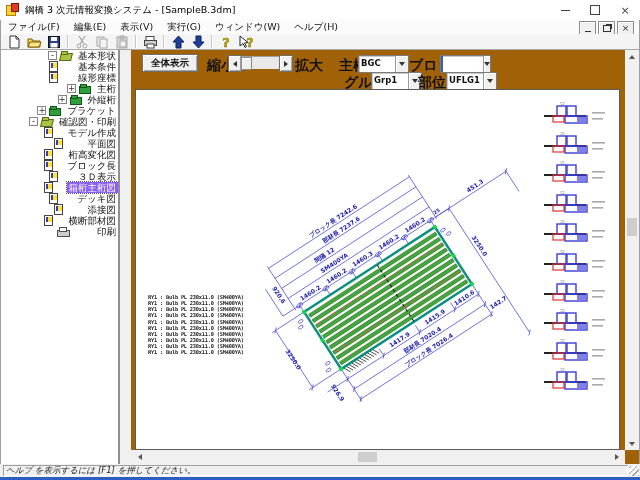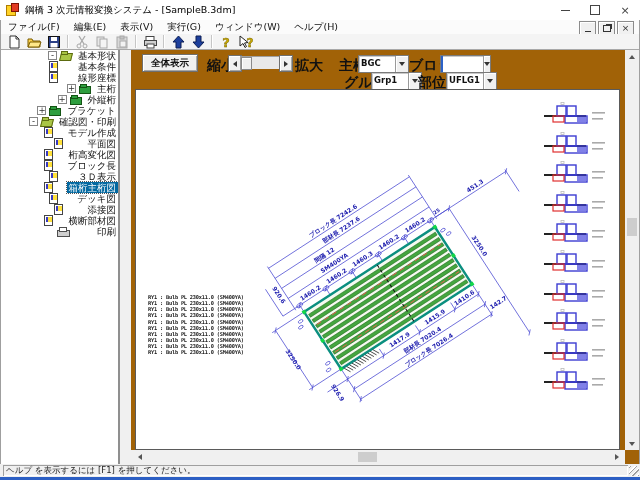--- a/index.html
+++ b/index.html
@@ -41,21 +41,21 @@
   .ticon{position:relative;width:13px;height:11px;flex:0 0 13px;margin-right:3px;}
   .ticon.folder::before{content:"";position:absolute;left:0;top:3px;width:10px;height:6px;background:#2e9e3e;border:1px solid #145514;}
   .ticon.folder::after{content:"";position:absolute;left:1px;top:1px;width:5px;height:2px;background:#2e9e3e;border:1px solid #145514;}
   .ticon.folder-open::before{content:"";position:absolute;left:0;top:3px;width:10px;height:6px;background:#a9c545;border:1px solid #5c6b10;transform:skewX(-14deg);}
   .ticon.folder-open::after{content:"";position:absolute;left:1px;top:1px;width:5px;height:2px;background:#a9c545;border:1px solid #5c6b10;}
   .ticon.doc::before{content:"";position:absolute;left:2px;top:0;width:7px;height:9px;background:#fff;border:1px solid #444;}
   .ticon.doc::after{content:"";position:absolute;left:4px;top:2px;width:4px;height:5px;background:#ffe13a;border-left:2px solid #3939c2;}
   .ticon.printer::before{content:"";position:absolute;left:0;top:4px;width:11px;height:5px;background:#cfcfcf;border:1px solid #4e4e4e;}
   .ticon.printer::after{content:"";position:absolute;left:2px;top:1px;width:6px;height:3px;background:#fff;border:1px solid #4e4e4e;}
   .tlabel{padding:0 2px;line-height:11px;}
-  .tlabel.selected{background:#0369a1;color:#fff;outline:1px dotted #555;}
+  .tlabel.selected{background:#8b5cf6;color:#fff;outline:1px dotted #555;}
   
   .docarea{position:absolute;left:131px;top:50px;width:508px;height:414px;background:#a16207;font-weight:bold;}
   .btn3d{background:#f0f0f0;border:1px solid #6f6f6f;box-shadow:inset 1px 1px 0 #fff,inset -1px -1px 0 #a7a7a7;display:flex;align-items:center;justify-content:center;}
   .ctl-label{position:absolute;font-size:14px;}
   .combo{position:absolute;width:49px;height:16px;background:#fff;border:1px solid #7a7a7a;box-shadow:inset 1px 1px 0 #c9c9c9;display:flex;}
   .combo .val{flex:1;font-size:8.5px;line-height:14px;padding-left:2px;overflow:hidden;}
   .combo .val.hl{background:#2c62c8;color:#fff;}
   .combo .drop{width:12px;background:#f0f0f0;border-left:1px solid #9a9a9a;box-shadow:inset 1px 1px 0 #fff;display:flex;align-items:center;justify-content:center;}
   .tri-d{width:0;height:0;border-left:3px solid transparent;border-right:3px solid transparent;border-top:4px solid #333;}
   .tri-l{width:0;height:0;border-top:3px solid transparent;border-bottom:3px solid transparent;border-right:4px solid #333;}
@@ -74,21 +74,21 @@
   .vscroll{position:absolute;left:494px;top:0px;width:14px;height:400px;background:#f0f0f0;}
   .vscroll .up{position:absolute;left:0;top:0;width:14px;height:13px;display:flex;align-items:center;justify-content:center;}
   .vscroll .dn{position:absolute;left:0;bottom:0;width:14px;height:13px;display:flex;align-items:center;justify-content:center;}
   .vthumb{position:absolute;left:2px;top:168px;width:10px;height:18px;background:#cdcdcd;}
   .hscroll{position:absolute;left:0;top:400px;width:494px;height:14px;background:#f0f0f0;}
   .hscroll .lf{position:absolute;left:2px;top:0;width:13px;height:14px;display:flex;align-items:center;justify-content:center;}
   .hscroll .rt{position:absolute;right:2px;top:0;width:13px;height:14px;display:flex;align-items:center;justify-content:center;}
   .hthumb{position:absolute;left:227px;top:2px;width:19px;height:10px;background:#cdcdcd;}
   
   .statusbar{position:absolute;left:0;top:464px;width:640px;height:13px;background:#f0f0f0;}
-  .statusfield{position:absolute;left:3px;top:1px;right:12px;height:11px;box-shadow:inset 1px 1px 0 #9f9f9f,inset -1px -1px 0 #fff;font-size:8.5px;line-height:11px;padding-left:3px;color:#222;}
+  .statusfield{position:absolute;left:3px;top:1px;right:12px;height:11px;box-shadow:inset 1px 1px 0 #9f9f9f,inset -1px -1px 0 #fff;font-size:8.5px;line-height:11px;padding-left:3px;color:#222;font-style:italic;}
   .grip{position:absolute;right:1px;bottom:1px;width:10px;height:10px;
         background:repeating-linear-gradient(135deg,#fff 0 1px,#9f9f9f 1px 2px,transparent 2px 4px);}
   .accent-bottom{position:absolute;left:0;top:477px;width:640px;height:3px;background:#2c5fc4;}
   
   .dt{font-family:"DejaVu Sans","Liberation Sans",sans-serif;font-size:6px;fill:#2121b0;text-anchor:middle;}
 </style>
 </head>
 <body>
 
 <div class="titlebar">

